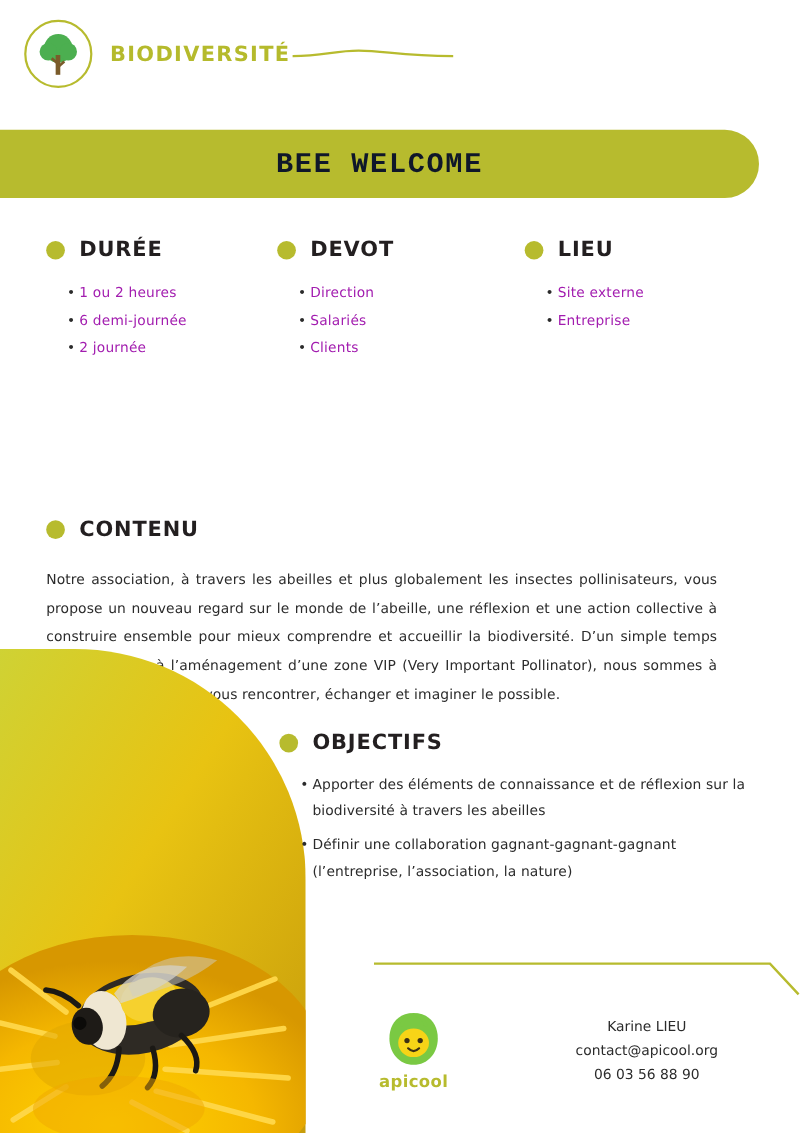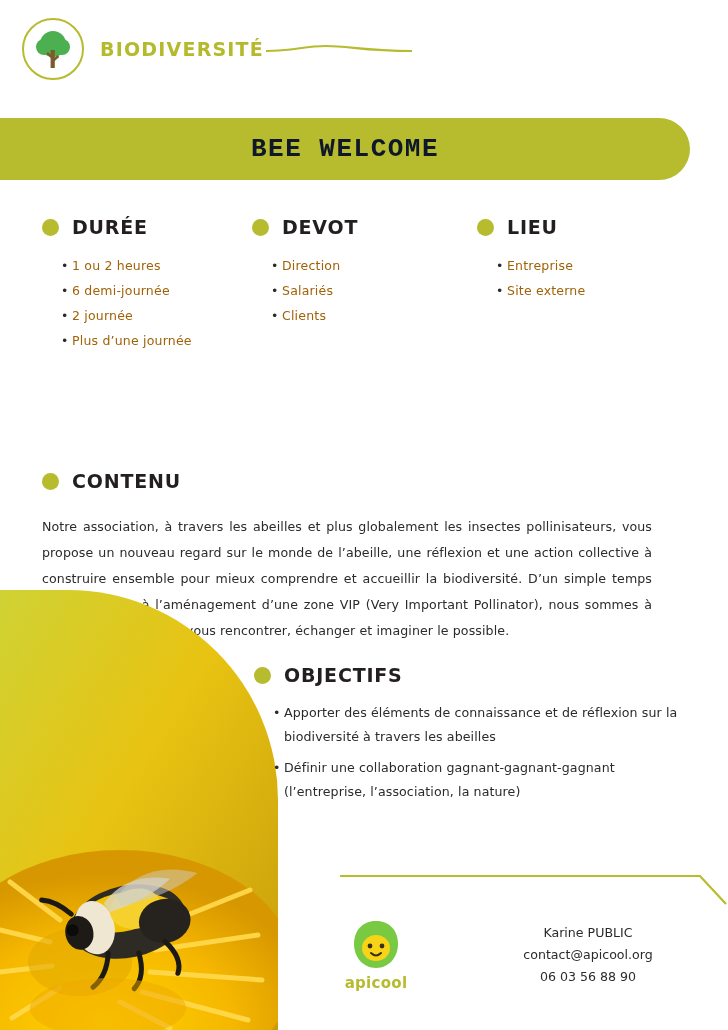--- a/index.html
+++ b/index.html
@@ -86,21 +86,21 @@
   .col-public { width: 225px; }
   .col-lieu { width: 200px; }
   .bullets {
     margin-top: 15px;
     padding-left: 30px;
   }
   .bullets li {
     list-style: none;
     position: relative;
     font-size: 12.5px;
-    color: #a16207;
+    color: #a21caf;
     line-height: 25px;
     letter-spacing: 0.2px;
   }
   .bullets li::before {
     content: "•";
     position: absolute;
     left: -11px;
     color: #2b2b2b;
   }
 
@@ -217,21 +217,20 @@
 
     <div class="col-duree">
       <div class="sec-head">
         <span class="dot"></span>
         <span class="sec-title">DURÉE</span>
       </div>
       <ul class="bullets">
         <li>1 ou 2 heures</li>
         <li>6 demi-journée</li>
         <li>2 journée</li>
-        <li>Plus d’une journée</li>
       </ul>
     </div>
 
     <div class="col-public">
       <div class="sec-head">
         <span class="dot"></span>
         <span class="sec-title">DEVOT</span>
       </div>
       <ul class="bullets">
         <li>Direction</li>
@@ -239,22 +238,22 @@
         <li>Clients</li>
       </ul>
     </div>
 
     <div class="col-lieu">
       <div class="sec-head">
         <span class="dot"></span>
         <span class="sec-title">LIEU</span>
       </div>
       <ul class="bullets">
+        <li>Site externe</li>
         <li>Entreprise</li>
-        <li>Site externe</li>
       </ul>
     </div>
 
   </div>
 
   <div class="contenu">
     <div class="sec-head">
       <span class="dot"></span>
       <span class="sec-title">CONTENU</span>
     </div>
@@ -335,19 +334,19 @@
         <circle cx="33" cy="28" r="2.4" fill="#3b2f14"></circle>
         <path d="M22 35 q5 5 10 0" stroke="#3b2f14" stroke-width="2" fill="none" stroke-linecap="round"></path>
         <path d="M16 14 q3 -8 8 -9" stroke="#7ac943" stroke-width="3" fill="none" stroke-linecap="round"></path>
         <path d="M38 14 q-3 -8 -8 -9" stroke="#7ac943" stroke-width="3" fill="none" stroke-linecap="round"></path>
       </svg>
       <div class="apicool-word">
         <span class="api">api</span><span>cool</span>
       </div>
     </div>
     <div class="contact">
-      <div>Karine PUBLIC</div>
+      <div>Karine LIEU</div>
       <div>contact@apicool.org</div>
       <div>06 03 56 88 90</div>
     </div>
   </div>
 
 </div>
 
 </body></html>

